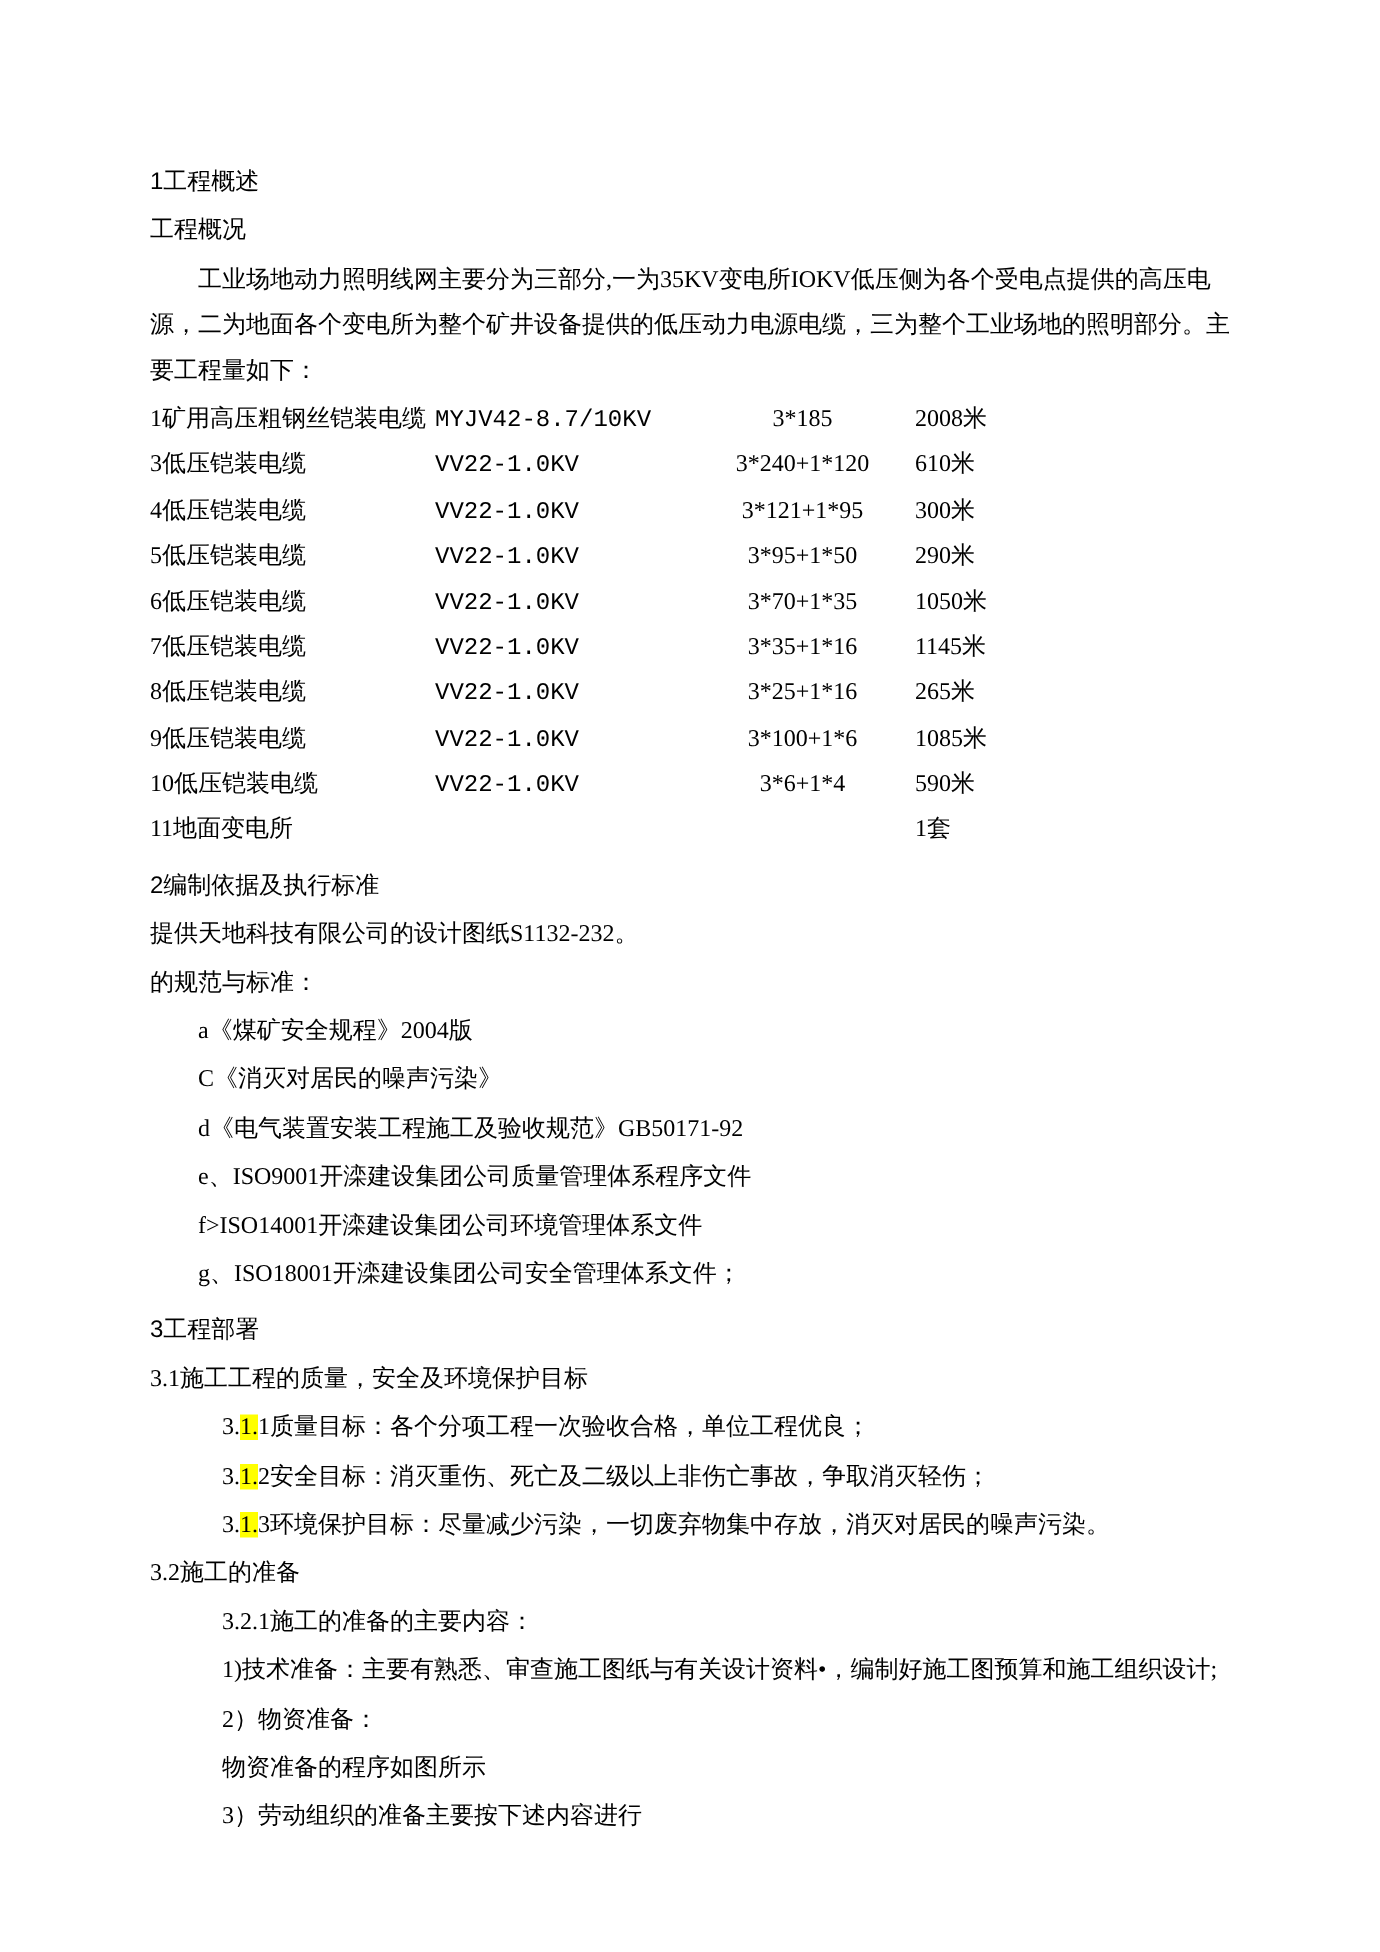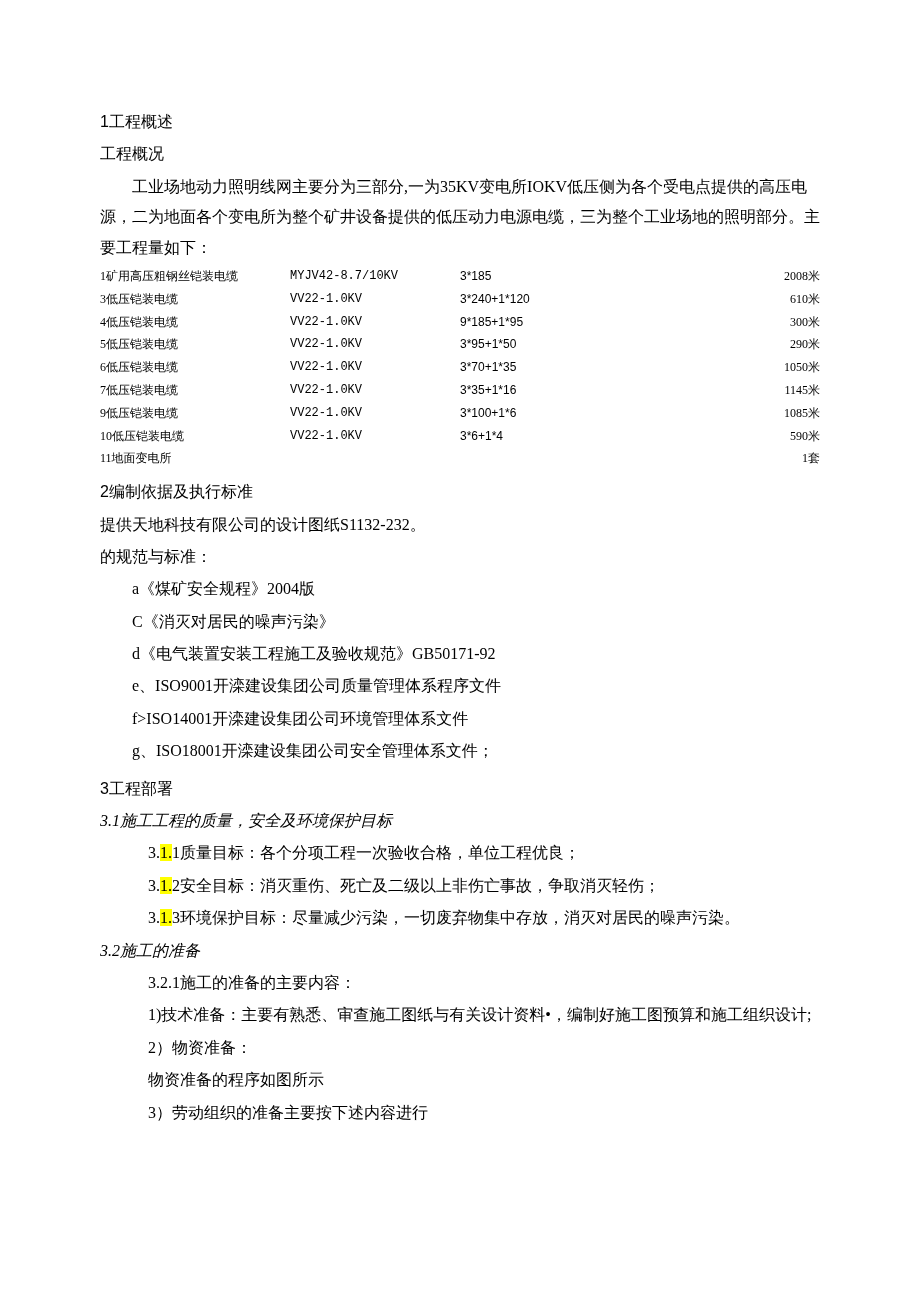--- a/index.html
+++ b/index.html
@@ -30,35 +30,34 @@
     }
     .list-line {
       padding-left: 2em;
     }
     .hl {
       background: #ffff00;
     }
     .cable-table {
       border-collapse: collapse;
       width: 100%;
-      font-size: 12px;
+      font-size: 16px;
     }
     .cable-table td {
       line-height: 1.9;
       vertical-align: top;
       white-space: nowrap;
     }
     .col1 { width: 190px; }
     .col2 { width: 170px; font-family: "Courier New", monospace, serif; }
-    .col3 { width: 150px; font-family: Liberation Sans, sans-serif; }
-    .col4 { text-align: right; }
+    .col3 { width: 150px; font-family: Liberation Serif, serif; text-align: center; }
+    .col4 { text-align: left; }
     .sub-heading {
       margin-top: 2px;
       margin-bottom: 2px;
-      font-style: italic;
     }
     .sub-indent {
       padding-left: 3em;
     }
   </style>
 </head>
 <body>
 
 <div class="section-heading">
   <span class="num">1</span><span>工程概述</span>
@@ -78,40 +77,46 @@
       </tr>
       <tr>
         <td class="col1">3低压铠装电缆</td>
         <td class="col2">VV22-1.0KV</td>
         <td class="col3">3*240+1*120</td>
         <td class="col4">610米</td>
       </tr>
       <tr>
         <td class="col1">4低压铠装电缆</td>
         <td class="col2">VV22-1.0KV</td>
-        <td class="col3">9*185+1*95</td>
+        <td class="col3">3*121+1*95</td>
         <td class="col4">300米</td>
       </tr>
       <tr>
         <td class="col1">5低压铠装电缆</td>
         <td class="col2">VV22-1.0KV</td>
         <td class="col3">3*95+1*50</td>
         <td class="col4">290米</td>
       </tr>
       <tr>
         <td class="col1">6低压铠装电缆</td>
         <td class="col2">VV22-1.0KV</td>
         <td class="col3">3*70+1*35</td>
         <td class="col4">1050米</td>
       </tr>
       <tr>
         <td class="col1">7低压铠装电缆</td>
         <td class="col2">VV22-1.0KV</td>
         <td class="col3">3*35+1*16</td>
         <td class="col4">1145米</td>
+      </tr>
+      <tr>
+        <td class="col1">8低压铠装电缆</td>
+        <td class="col2">VV22-1.0KV</td>
+        <td class="col3">3*25+1*16</td>
+        <td class="col4">265米</td>
       </tr>
       <tr>
         <td class="col1">9低压铠装电缆</td>
         <td class="col2">VV22-1.0KV</td>
         <td class="col3">3*100+1*6</td>
         <td class="col4">1085米</td>
       </tr>
       <tr>
         <td class="col1">10低压铠装电缆</td>
         <td class="col2">VV22-1.0KV</td>

